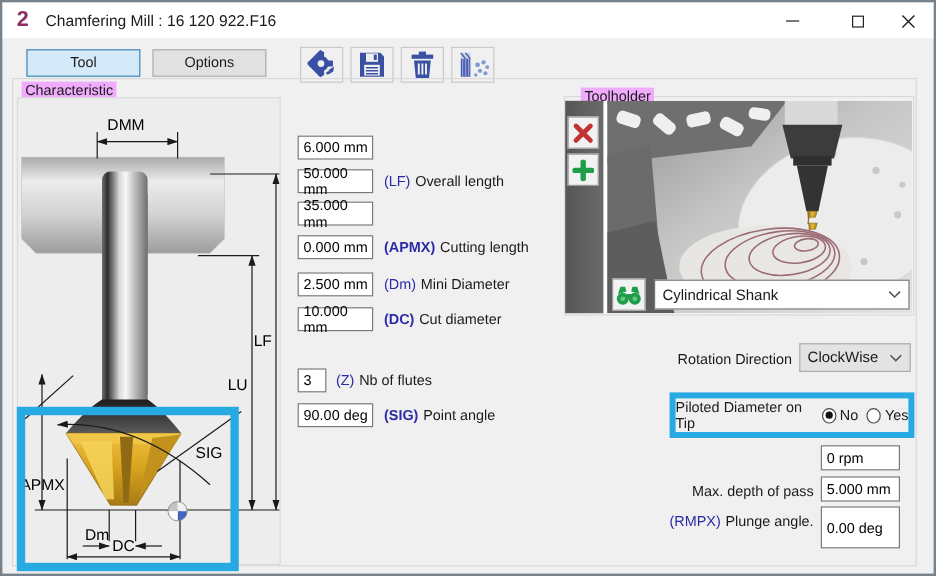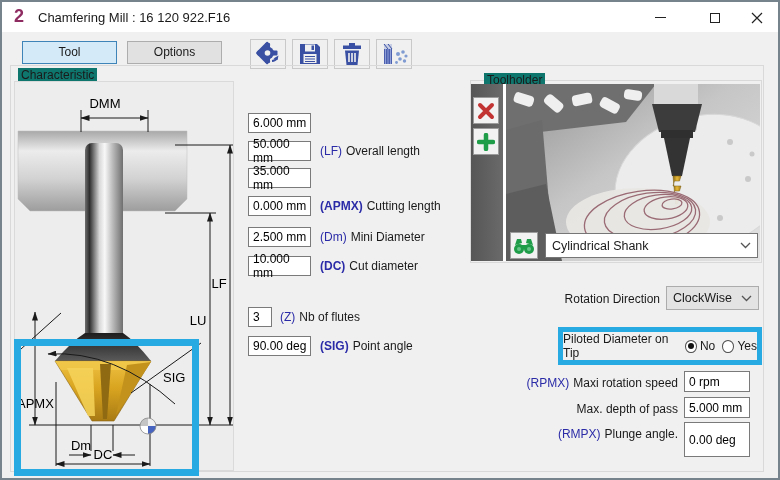--- a/index.html
+++ b/index.html
@@ -13,21 +13,21 @@
   .min-glyph { width:11px; height:0; border-top:1px solid #222; }
   .max-glyph { width:10px; height:10px; border:1px solid #222; background:transparent; }
 
   .tab { position:absolute; top:39px; height:23px; width:95px; text-align:center; line-height:21px; font-size:12px; }
   .tab.active { background:#d4eaf8; border:1px solid #3f84b8; }
   .tab.inactive { background:#e1e1e1; border:1px solid #adadad; }
 
   .toolbtn { position:absolute; top:37px; width:36px; height:30px; border:1px solid #c9c9c9; background:#f0f0f0; display:flex; align-items:center; justify-content:center; }
 
   .groupbox { position:absolute; border:1px solid #d9d9d9; }
-  .grouplabel { position:absolute; background:#0f766e; padding:0 3px; font-size:12px; color:#1a1a1a; }
+  .grouplabel { position:absolute; background:#f0abfc; padding:0 3px; font-size:12px; color:#1a1a1a; }
 
   .diagram { position:absolute; left:12px; top:79px; width:220px; height:390px; background:#ededed; border:1px solid #dadada; }
   .hl-box { position:absolute; border:7px solid #27aae1; background:transparent; }
   .hl-box2 { position:absolute; border:5px solid #27aae1; background:transparent; display:flex; align-items:center; justify-content:center; gap:3px; }
 
   .valbox { position:absolute; height:20px; background:#ffffff; border:1px solid #7a7a7a; display:flex; align-items:center; padding-left:4px; font-size:12px; color:#000; }
   .fieldlabel { position:absolute; font-size:12px; white-space:nowrap; display:flex; align-items:center; height:20px; }
   .code { color:#2b2ba8; margin-right:4px; }
   .code.bold { font-weight:bold; }
   .rlabel { position:absolute; font-size:12px; text-align:right; white-space:nowrap; }
@@ -342,21 +342,20 @@
   <div class="hl-box2" style="left:556px; top:325px; width:204px; height:38px;">
     <span>Piloted Diameter on Tip</span>
     <span class="radio checked" style="margin-left:3px;">
         <span class="dot"></span>
       </span>
     <span>No</span>
     <span class="radio" style="margin-left:4px;"></span>
     <span>Yes</span>
   </div>
 
-  <div class="rlabel" style="left:430px; top:374px; width:246px;"><span class="code">(RPMX)</span><span>Maxi rotation speed</span></div>
   <div class="valbox" style="left:682px; top:369px; width:66px; height:21px;">0 rpm</div>
 
   <div class="rlabel" style="left:430px; top:400px; width:246px;"><span>Max. depth of pass</span></div>
   <div class="valbox" style="left:682px; top:395px; width:66px; height:21px;">5.000 mm</div>
 
   <div class="rlabel" style="left:430px; top:425px; width:246px;"><span class="code">(RMPX)</span><span>Plunge angle.</span></div>
   <div class="valbox" style="left:682px; top:420px; width:66px; height:35px;">0.00 deg</div>
 
 </div>
 

